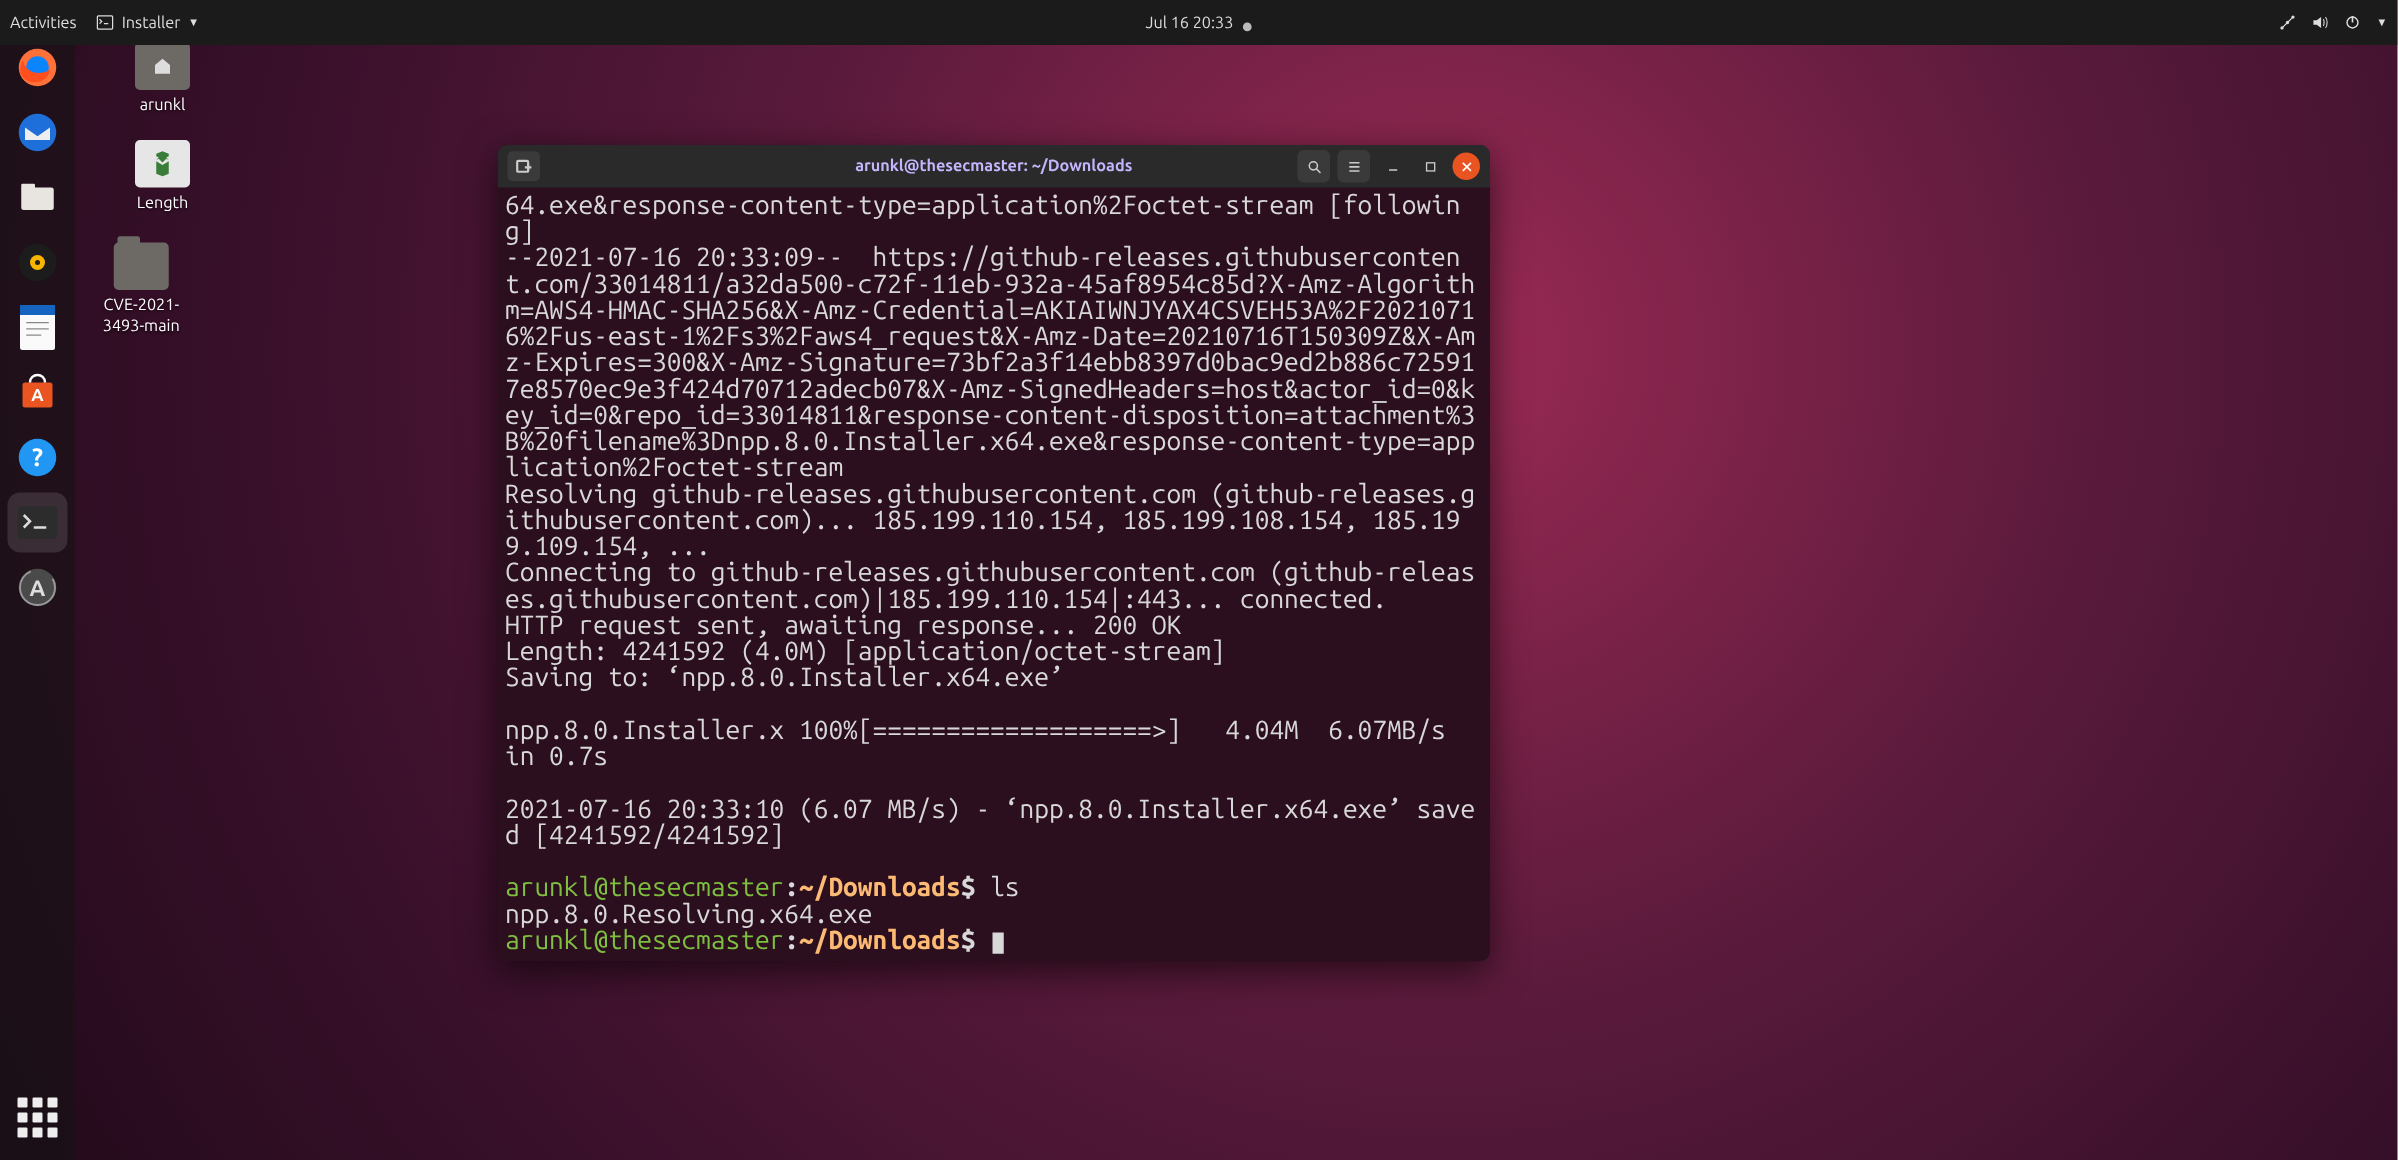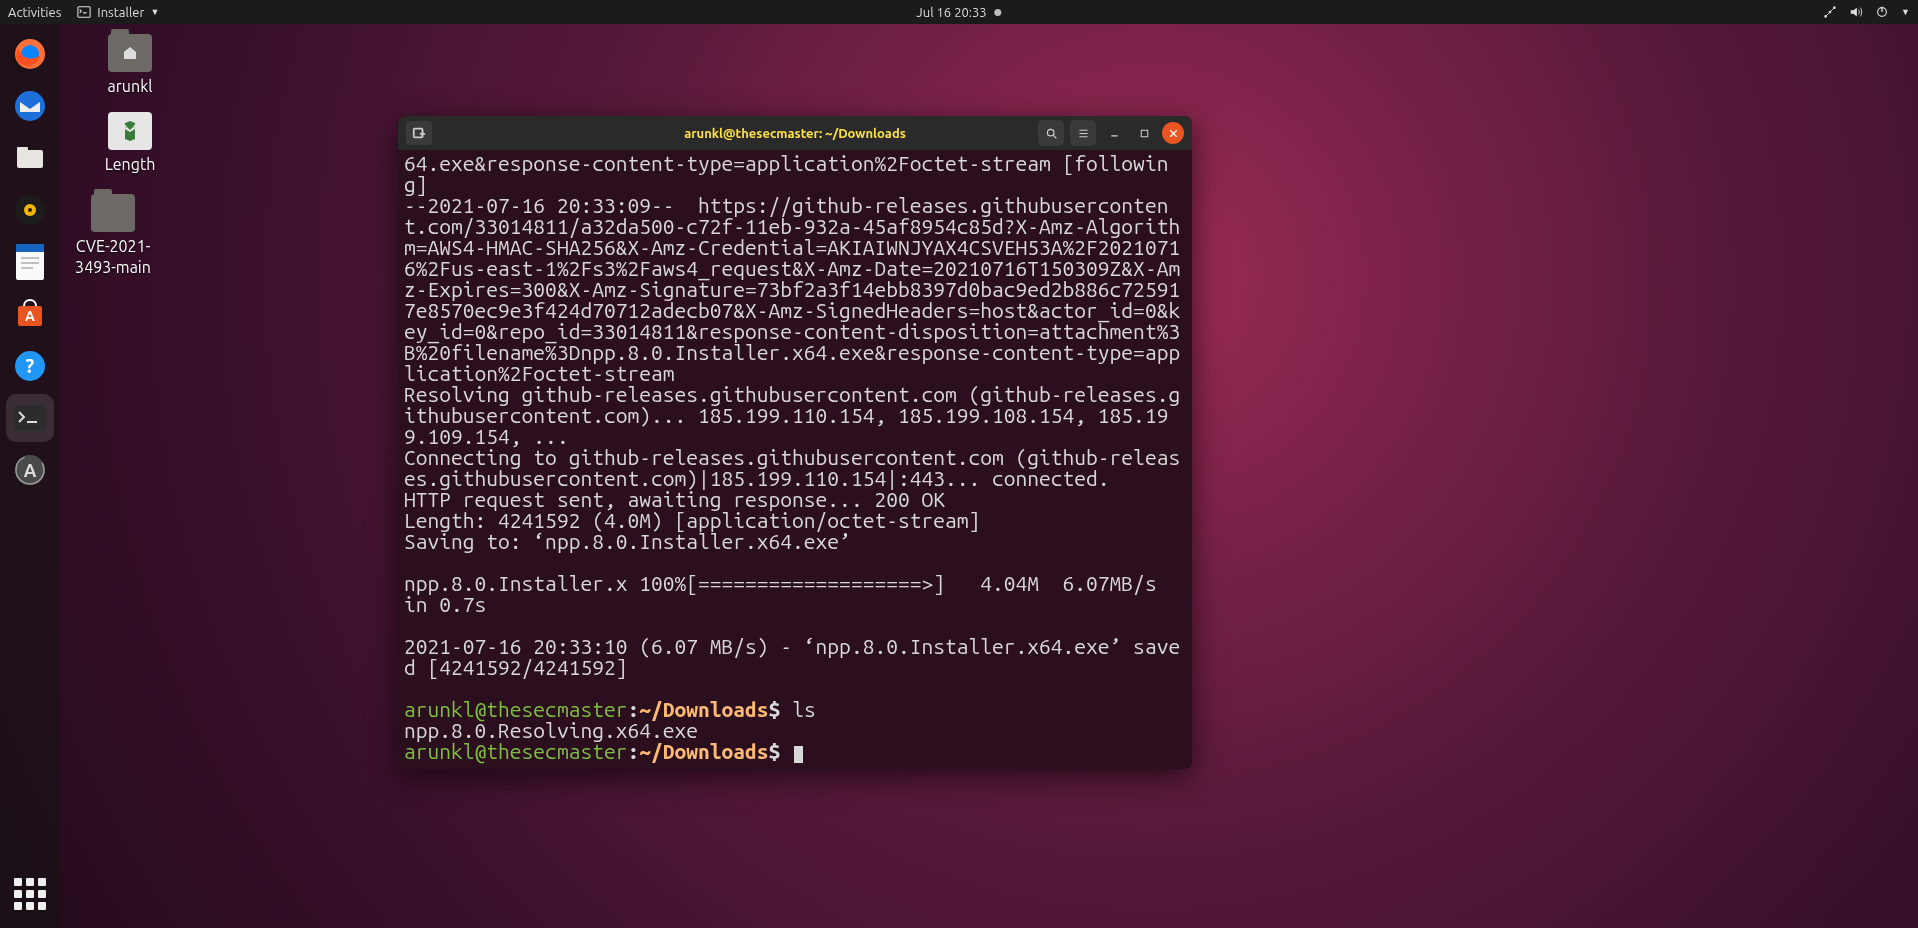--- a/index.html
+++ b/index.html
@@ -5,28 +5,28 @@
   * { margin: 0; padding: 0; box-sizing: border-box; }
   html, body { width: 100%; height: 100%; font-family: "Ubuntu", "Segoe UI", sans-serif; }
   body {
     width: 1918px; height: 928px;
     background: radial-gradient(circle at 60% 30%, #9b2a55 0%, #5a1a3b 40%, #3a102b 70%, #220a1a 100%);
     position: relative; overflow: hidden; color: #e8e8e8;
   }
 
   
   .topbar {
-    position: absolute; left:0; top:0; right:0; height:24px;
+    position: absolute; left:0; top:0; right:0; height:36px;
     background:#1b1b1b; display:flex; align-items:center; justify-content:space-between;
     padding:0 8px; font-size:13px; color:#ddd; z-index:50;
   }
   .topbar-left { display:flex; align-items:center; gap:16px; }
   .topbar-app { display:flex; align-items:center; gap:6px; cursor:pointer; }
   .topbar-app svg { width:14px; height:14px; fill:#ddd; }
-  .topbar-center { position:absolute; left:50%; transform:translateX(-50%); display:flex; align-items:center; gap:8px; }
+  .topbar-center { position:absolute; left:50%; transform:translateX(-50%); display:flex; align-items:flex-end; gap:8px; }
   .dot { width:7px; height:7px; border-radius:50%; background:#bbb; display:inline-block; }
   .topbar-right { display:flex; align-items:center; gap:12px; }
   .topbar-right svg { width:14px; height:14px; fill:#ddd; }
 
   
   .dock {
     position:absolute; left:0; top:24px; width:60px; bottom:0;
     background:rgba(20,20,20,0.55); display:flex; flex-direction:column;
     align-items:center; padding-top:6px; z-index:40;
   }
@@ -39,21 +39,21 @@
   .apps-grid {
     width:48px; height:48px; margin-bottom:10px; display:grid;
     grid-template-columns:repeat(3,8px); grid-template-rows:repeat(3,8px);
     gap:4px; align-content:center; justify-content:center; cursor:pointer;
   }
   .apps-grid span { width:8px; height:8px; background:#eee; border-radius:1px; }
 
   
   .desktop { position:absolute; left:60px; top:24px; right:0; bottom:0; }
   .desk-icon {
-    position:absolute; width:90px; text-align:center; color:#fff; font-size:16px;
+    position:absolute; width:90px; text-align:center; color:#fff; font-size:13px;
     text-shadow:0 1px 2px rgba(0,0,0,0.8); cursor:pointer;
   }
   .desk-icon .glyph {
     width:44px; height:38px; margin:0 auto 4px; border-radius:4px;
     display:flex; align-items:center; justify-content:center;
   }
   .folder-glyph { background:#6d6a66; border-radius:3px; position:relative; }
   .folder-glyph::before { content:""; position:absolute; left:3px; top:-5px; width:18px; height:6px; background:#6d6a66; border-radius:2px 2px 0 0; }
   .trash-glyph { background:#e6e6e6; border-radius:4px; display:flex; align-items:center; justify-content:center; }
   .trash-glyph svg { width:24px; height:24px; fill:#3a7d3a; }
@@ -67,21 +67,21 @@
   }
   .term-titlebar {
     height:34px; background:#2a2a2a; display:flex; align-items:center;
     padding:0 8px; font-size:13px; color:#ddd; position:relative;
   }
   .term-titlebar .tab-new {
     width:26px; height:24px; border-radius:4px; background:#3a3a3a;
     display:flex; align-items:center; justify-content:center; cursor:pointer;
   }
   .term-titlebar .tab-new svg { width:14px; height:14px; stroke:#ccc; fill:none; stroke-width:2; }
-  .term-title { position:absolute; left:50%; transform:translateX(-50%); font-weight:600; color:#fde047; }
+  .term-title { position:absolute; left:50%; transform:translateX(-50%); font-weight:600; color:#c4b5fd; }
   .term-controls { position:absolute; right:8px; display:flex; align-items:center; gap:6px; }
   .term-btn {
     width:26px; height:26px; border-radius:5px; background:#3a3a3a;
     display:flex; align-items:center; justify-content:center; cursor:pointer;
   }
   .term-btn svg { width:13px; height:13px; fill:#ccc; stroke:#ccc; }
   .term-btn.win { background:transparent; width:24px; }
   .term-btn.close { background:#e95420; border-radius:50%; width:22px; height:22px; }
   .term-btn.close svg { fill:#fff; stroke:#fff; }
 

